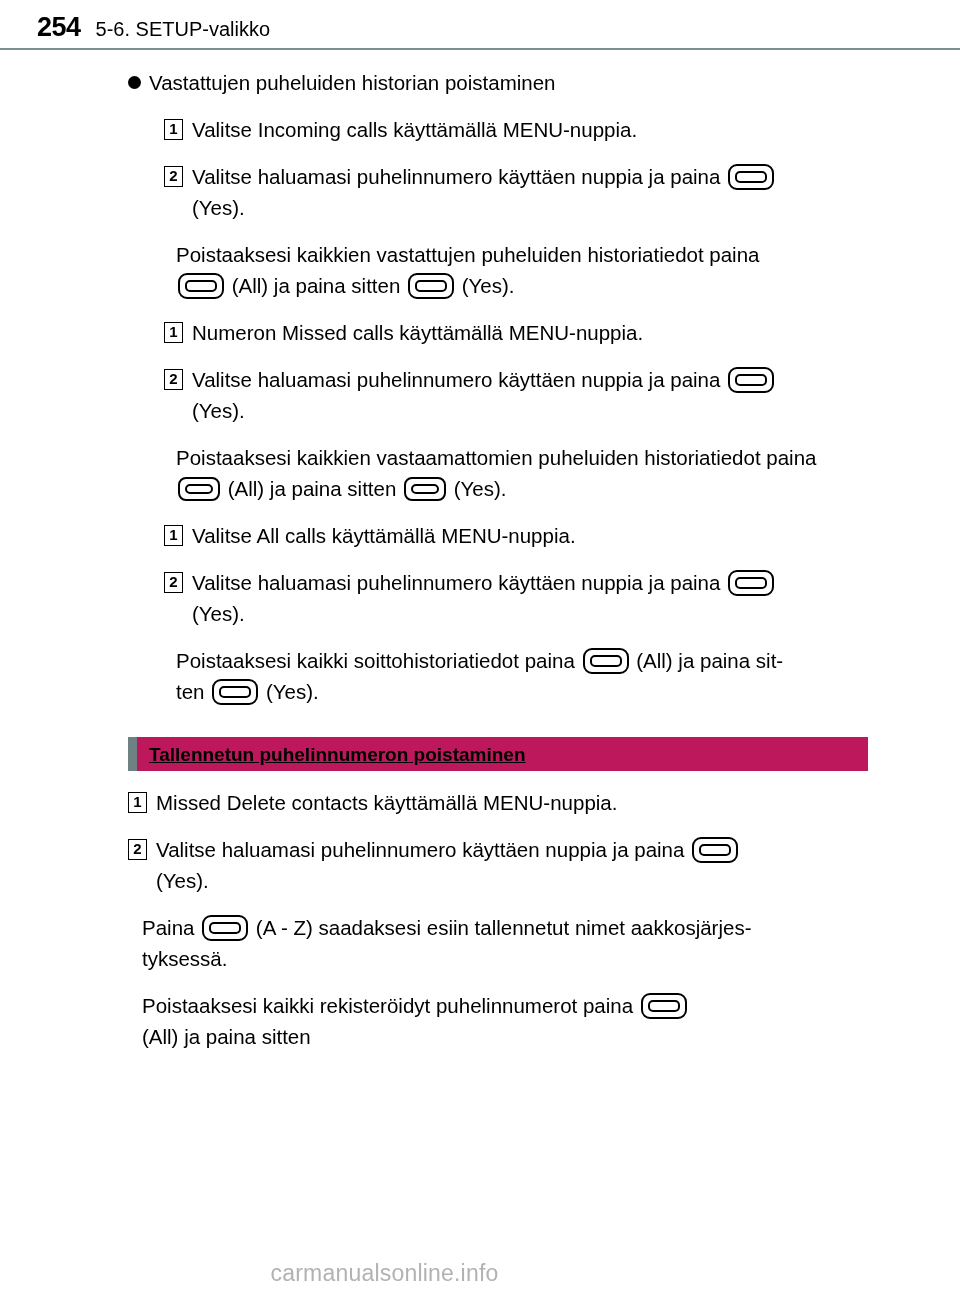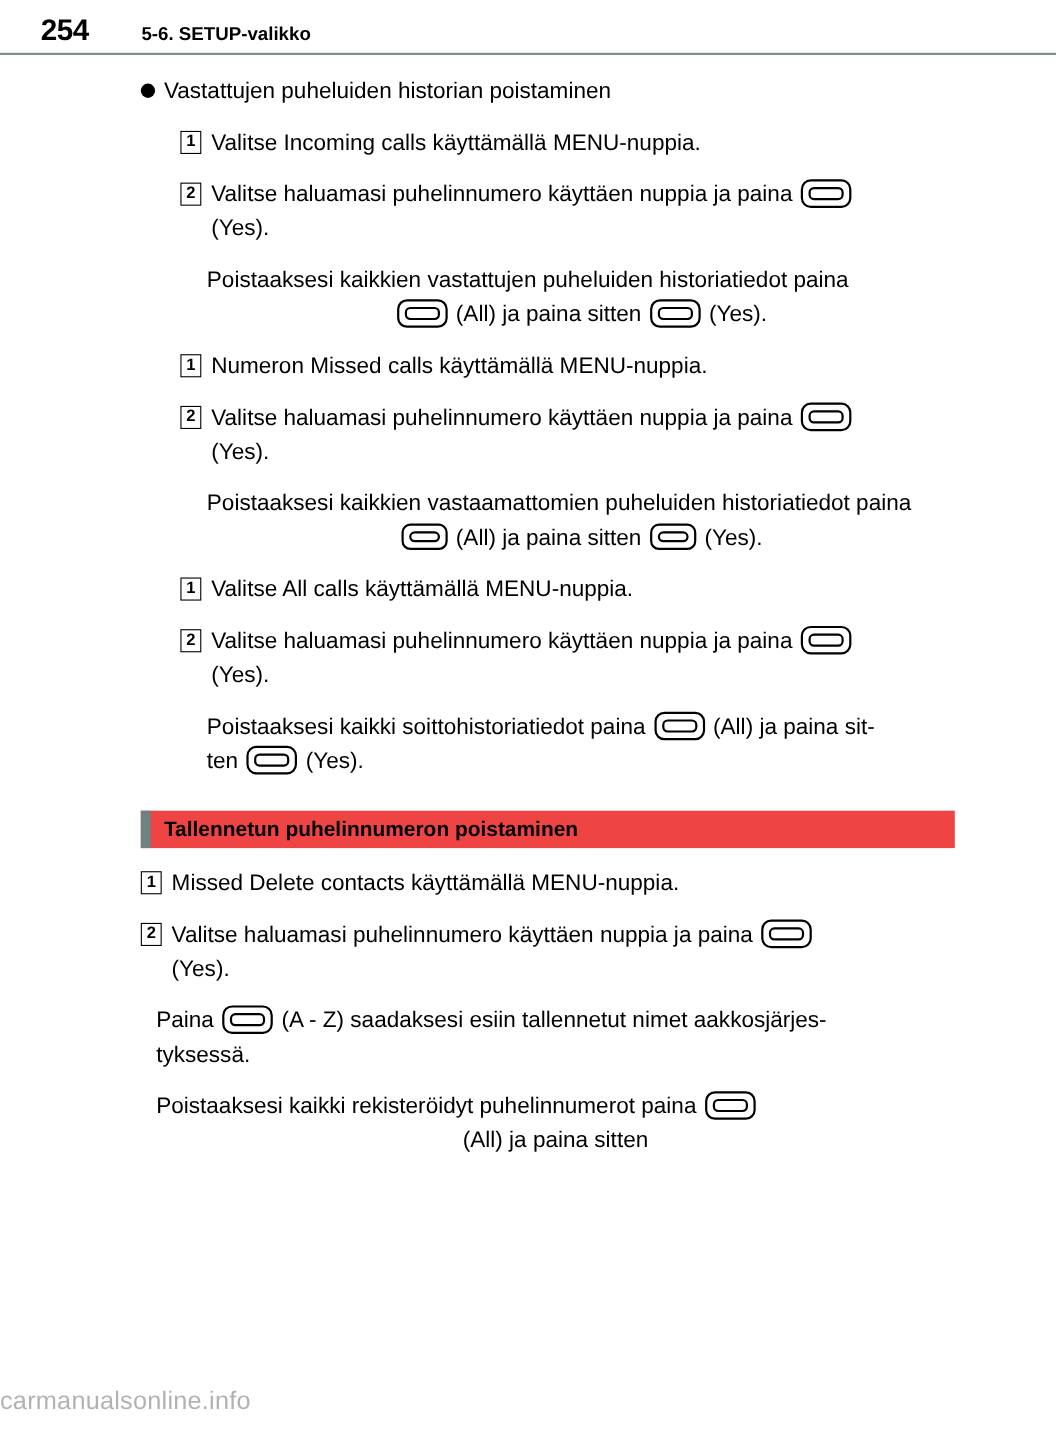--- a/index.html
+++ b/index.html
@@ -31,23 +31,23 @@
     padding-left: 37px;
     padding-top: 14px;
   }
   .page-number {
     font-size: 27px;
     font-weight: bold;
     letter-spacing: -0.5px;
     line-height: 1;
   }
   .header-title {
-    font-size: 17px;
-    font-weight: bold;
-    margin-left: 48px;
+    font-size: 20px;
+    font-weight: normal;
+    margin-left: 15px;
     line-height: 1;
   }
   .header-rule {
     position: absolute;
     left: 0;
     top: 48px;
     width: 960px;
     height: 2px;
     background: #7d8f91;
   }
@@ -121,32 +121,32 @@
     text-justify: inter-word;
   }
   .step-text .lastline {
     display: block;
     text-align: left;
   }
 
   
   .para {
     margin-top: 16px;
-    margin-left: 60px;
+    margin-left: 48px;
     font-size: 20.5px;
     line-height: 31px;
     text-align: justify;
     text-justify: inter-word;
   }
   .para.noindent {
     margin-left: 14px;
   }
   .para .lastline {
     display: block;
-    text-align: center;
+    text-align: left;
   }
 
   
   .knob {
     display: inline-block;
     width: 46px;
     height: 26px;
     border: 2px solid #000;
     border-radius: 9px;
     box-sizing: border-box;
@@ -172,45 +172,46 @@
     vertical-align: -5px;
     border-radius: 8px;
   }
 
   
   .section-bar {
     margin-top: 30px;
     margin-left: 112px;
     width: 740px;
     height: 34px;
-    background: #ef4444;
+    background: #be185d;
     display: flex;
     align-items: center;
     box-sizing: border-box;
+    text-decoration: underline;
   }
   .section-accent {
     flex: 0 0 auto;
     width: 9px;
     height: 34px;
     background: #6e8183;
   }
   .section-title {
     font-size: 19px;
     font-weight: bold;
     padding-left: 12px;
     line-height: 1;
   }
 
   
   .watermark {
     position: absolute;
     left: 0;
     bottom: 18px;
     width: 821px;
-    text-align: left;
+    text-align: center;
     padding-right: 52px;
     box-sizing: border-box;
     font-size: 23px;
     color: #b2b2b2;
     letter-spacing: 0.2px;
   }
 </style>
 </head>
 <body>
 

